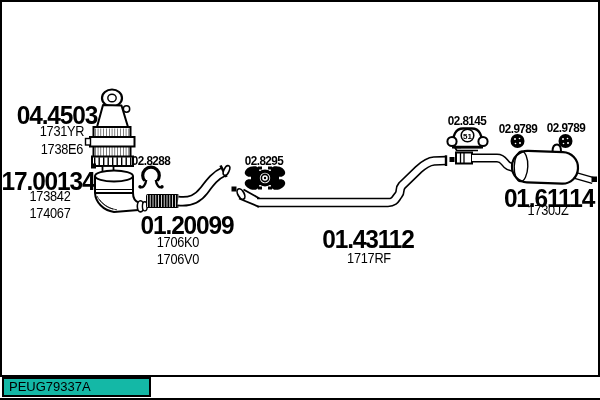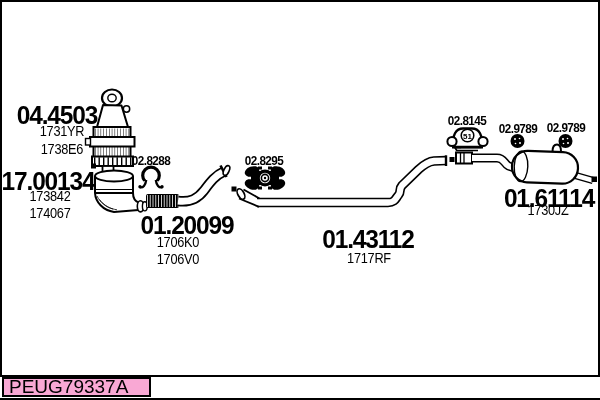--- a/index.html
+++ b/index.html
@@ -6,21 +6,21 @@
   .canvas{position:relative;width:600px;height:400px;background:#fff;overflow:hidden;
           font-family:"Liberation Sans",sans-serif;color:#000;}
   .frame{position:absolute;left:0;top:0;width:600px;height:377px;border:2px solid #000;box-sizing:border-box;}
   .bottom-edge{position:absolute;left:0;top:398px;width:600px;height:2px;background:#000;}
   svg.art{position:absolute;left:0;top:0;width:600px;height:400px;}
   .lbl{position:absolute;white-space:nowrap;line-height:1;color:#000;}
   .main{font-size:26px;font-weight:bold;letter-spacing:-1.2px;transform:translateX(-50%) scaleX(0.94);}
   .sub{font-size:14.5px;letter-spacing:-0.3px;transform:translateX(-50%) scaleX(0.88);}
   .fit{font-size:13px;font-weight:bold;letter-spacing:-0.6px;transform:translateX(-50%) scaleX(0.9);}
   .refbox{position:absolute;left:2px;top:377px;width:140px;height:16px;border:2px solid #000;
-          background:#f9a8d4;font-size:19px;line-height:16px;padding-left:5px;}
+          background:#14b8a6;font-size:13px;line-height:16px;padding-left:5px;}
   .badge{font-family:"Liberation Sans",sans-serif;font-size:8px;font-weight:bold;fill:#000;}
 </style>
 </head>
 <body>
 
 <div class="canvas">
 
   <div class="frame"></div>
   <div class="bottom-edge"></div>
 

